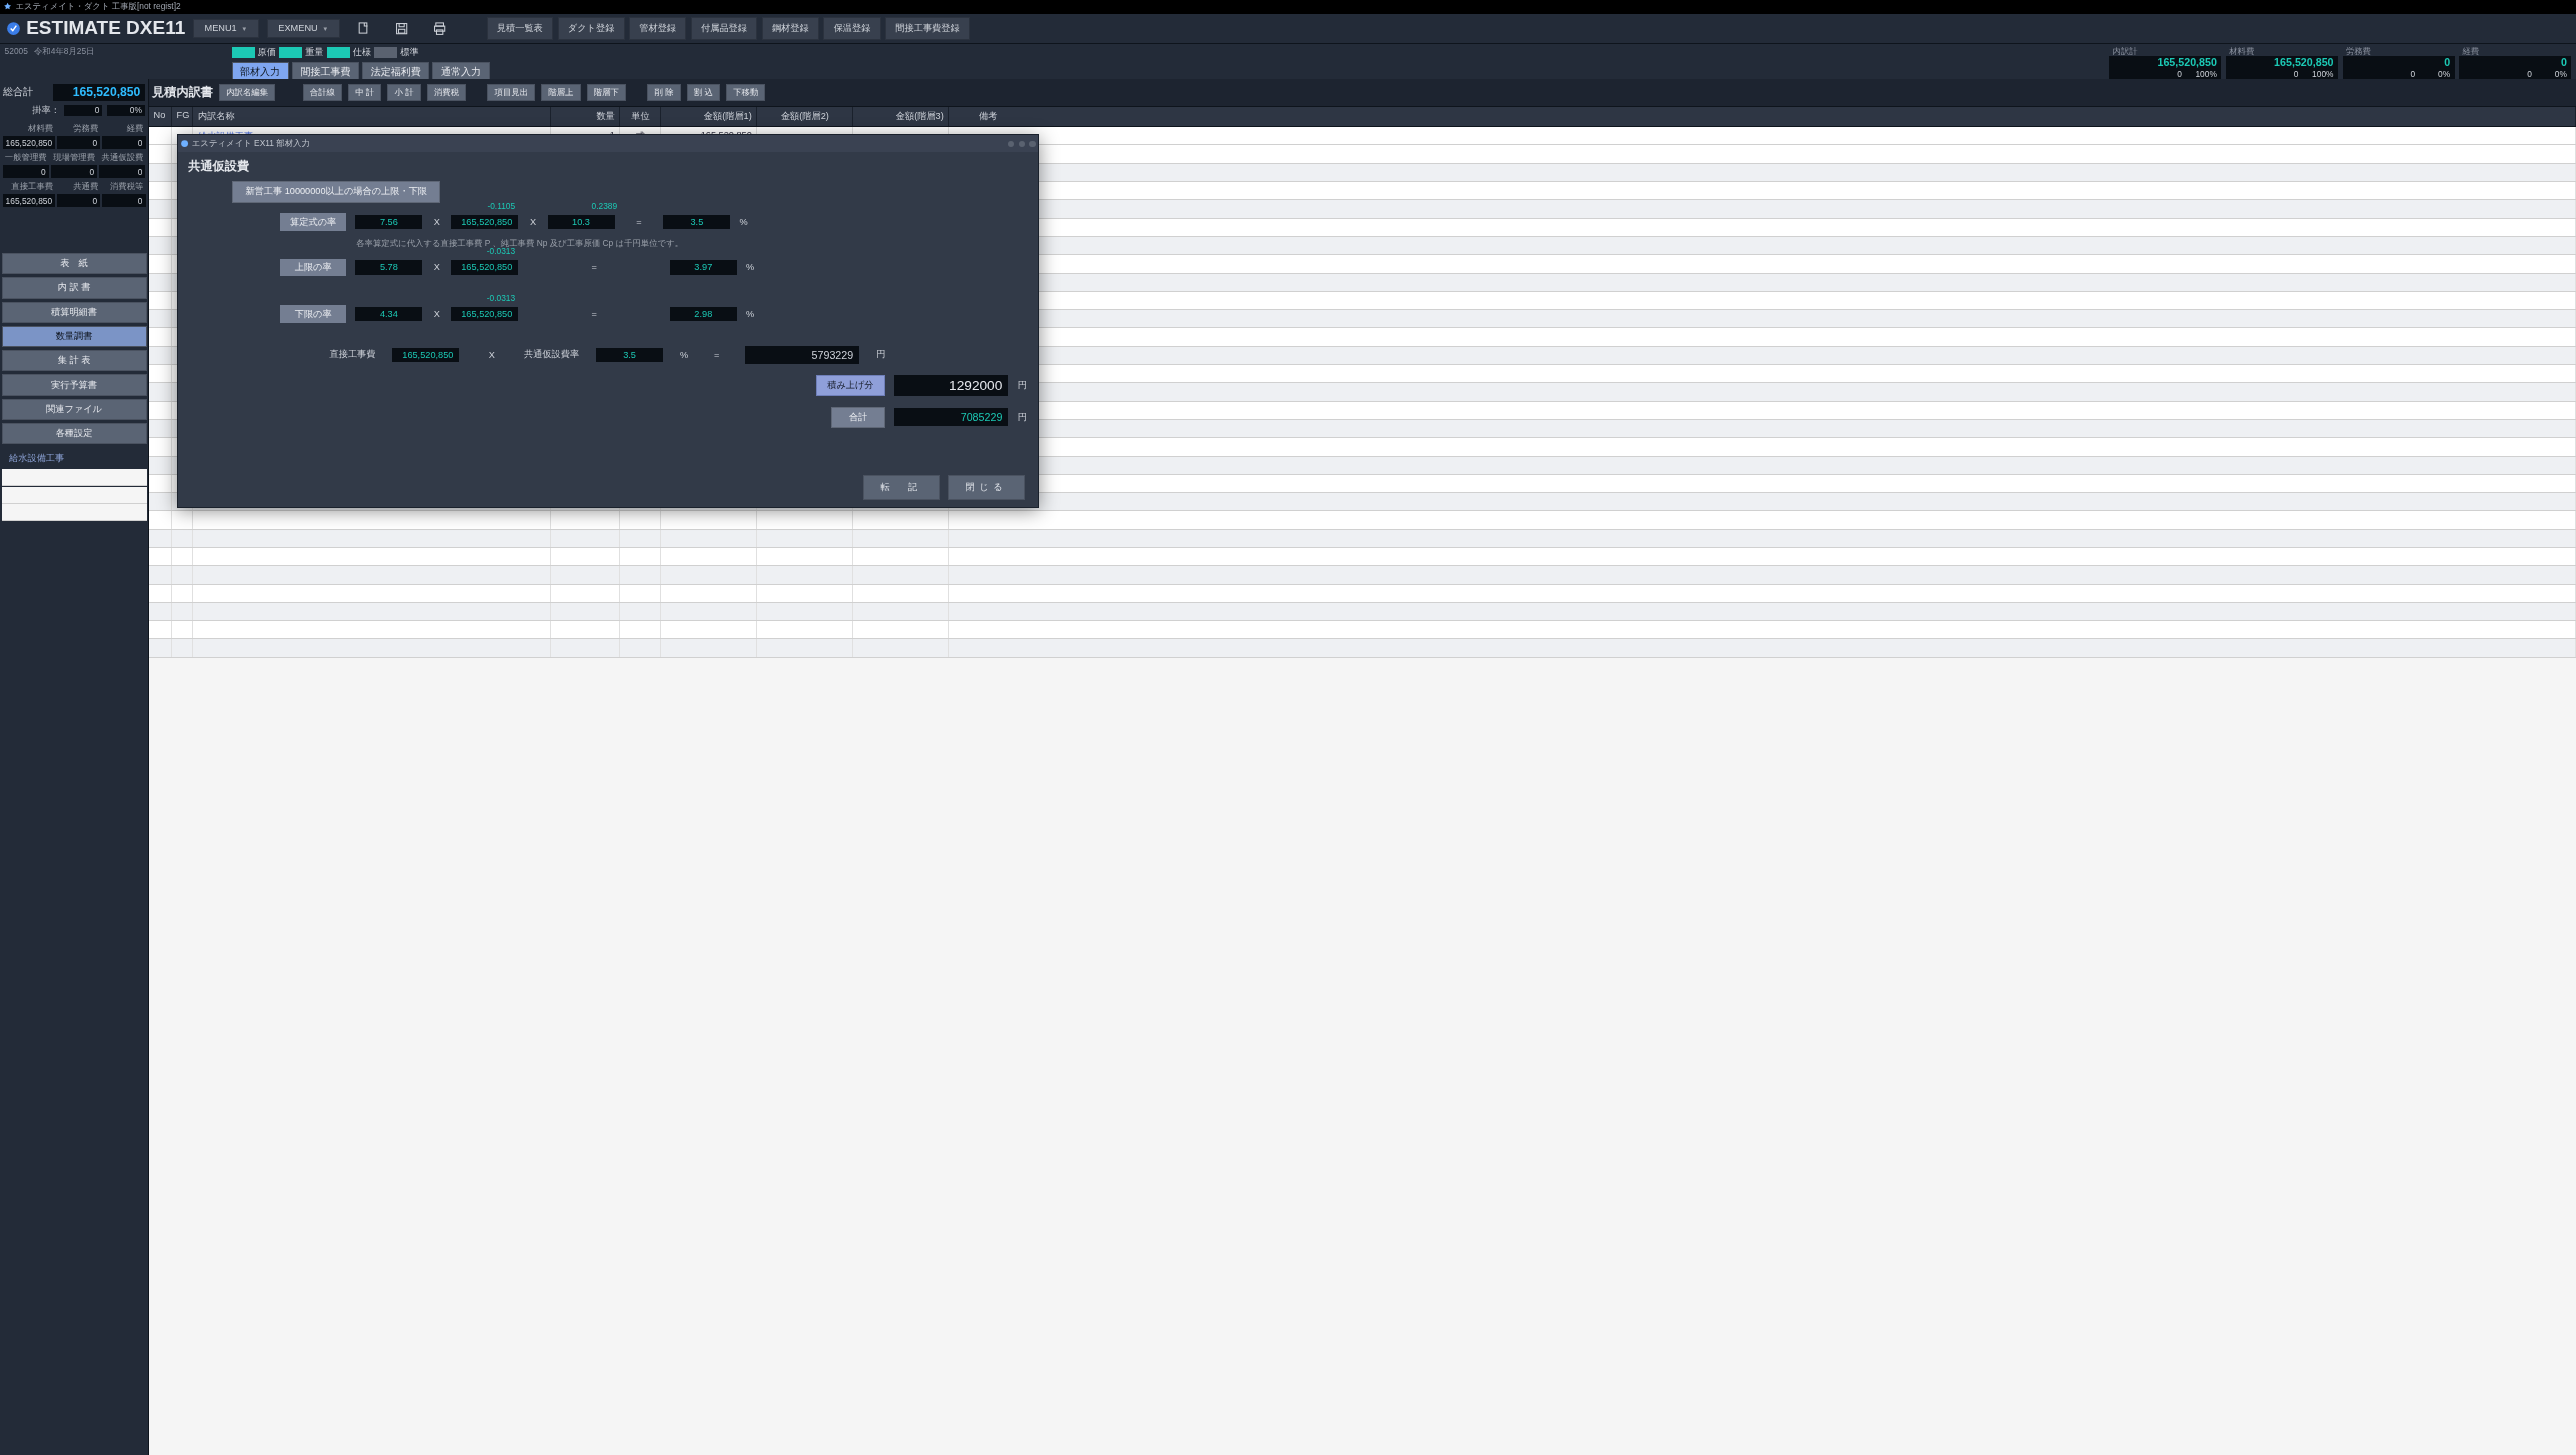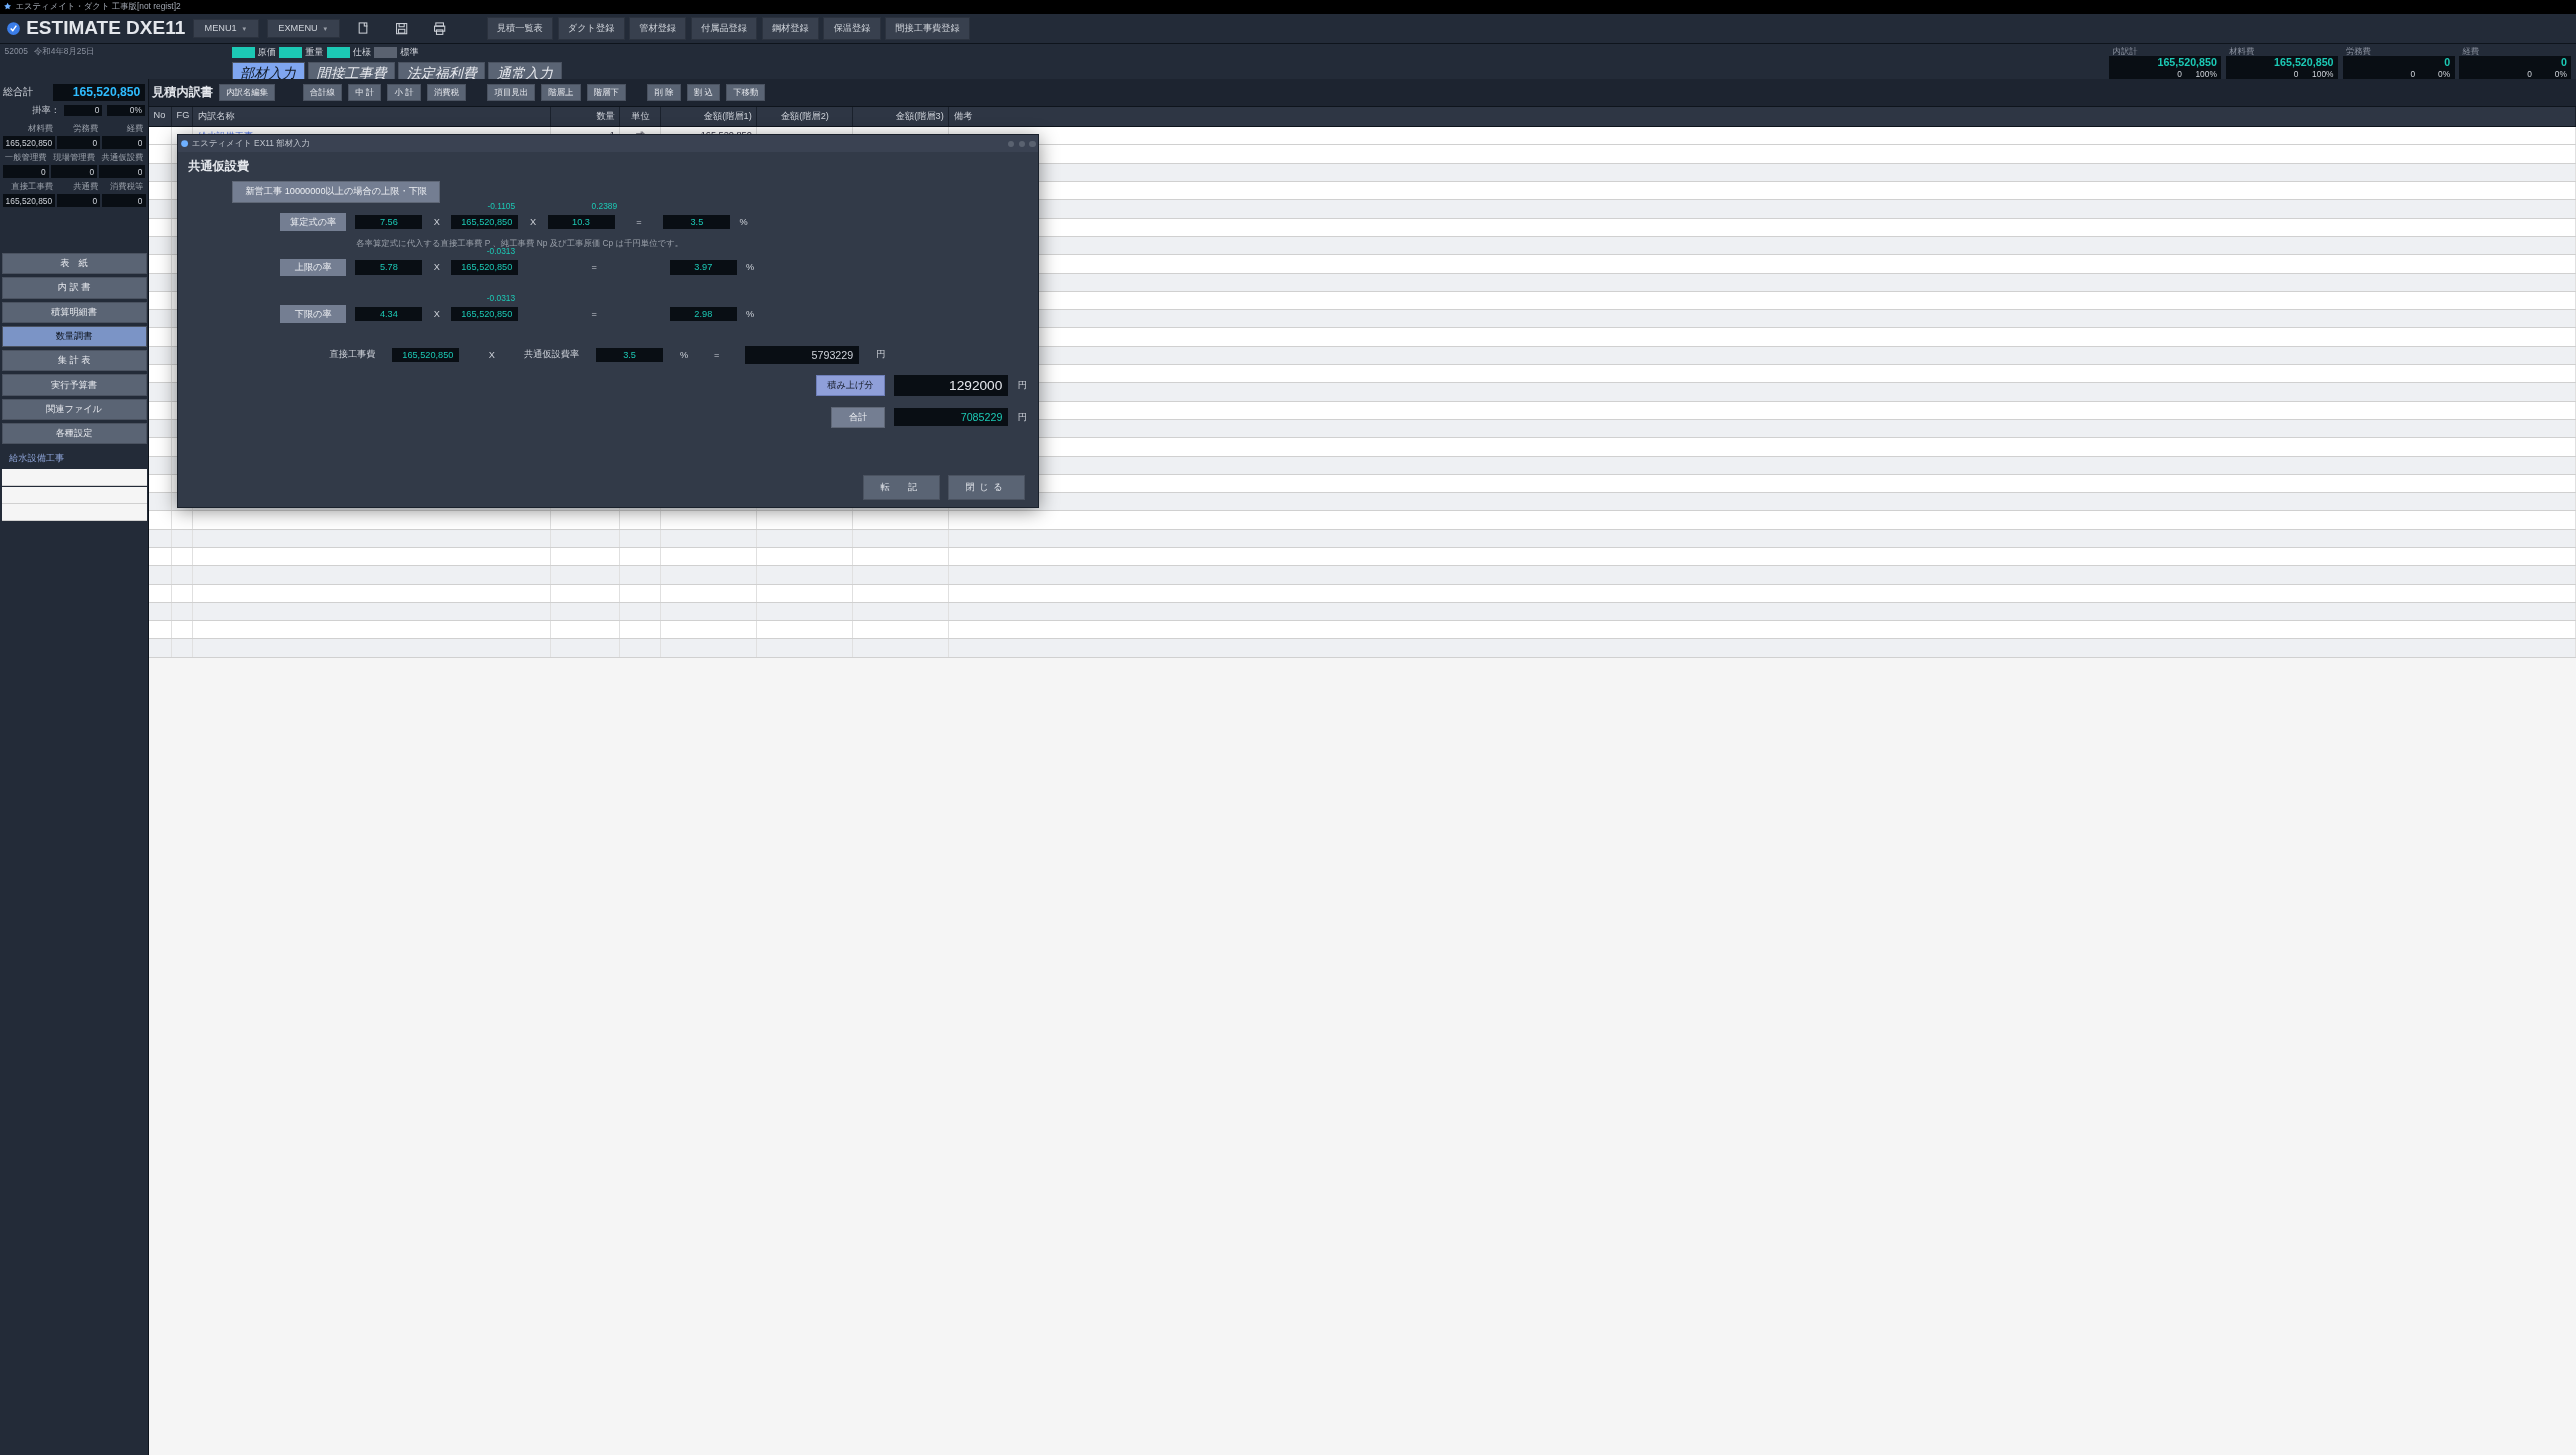--- a/index.html
+++ b/index.html
@@ -55,21 +55,21 @@
   }
   .info-left { display:flex; gap:6.1px; color:#8b92a0; padding-top:1.5px;}
   .legend-group { margin-left:137px; display:flex; flex-direction:column; gap:3.1px; padding-top:1.5px;}
   .legend-row1, .legend-row2 { display:flex; gap:3.1px; align-items:center;}
   .legend-item { display:flex; align-items:center; gap:3.1px; font-size:9.2px; color:#cfd3da;}
   .sw { width:23px; height:10.7px;}
   .sw.green { background:#1cc9b5;}
   .sw.gray { background:#5a6270;}
   .legend-btn {
     background:#5a6474;color:#e8eaef;
-    padding:2.3px 7.6px;font-size:14px;border:0.8px solid #4a5260;cursor:pointer;font-style:italic;
+    padding:2.3px 7.6px;font-size:10px;border:0.8px solid #4a5260;cursor:pointer;
   }
   .legend-btn.active { background:#7fa6f0; color:#101822; }
   .metric-boxes { display:flex; gap:4.6px; margin-left:auto; padding-top:1.5px; width:462px; }
   .metric { flex:1; display:flex; flex-direction:column; }
   .metric-label { font-size:8.4px; color:#8b92a0; padding-left:3.1px; height:10.7px;}
   .metric-val-row { display:flex; height:12.2px; }
   .metric-big {
     flex:1; background:#090e14; color:#1cc9b5;
     text-align:right; padding:0 4.6px; font-weight:bold; font-size:10.7px;
   }
@@ -127,21 +127,21 @@
   .table-body { background:#f5f5f5; flex:1; overflow:hidden;}
   .tr { display:flex; height:18.3px; border-bottom:0.8px solid #d0d0d0; background:#fff;}
   .tr.alt { background:#eef0f3; }
   .td { padding:3.1px 4.6px; border-right:0.8px solid #e0e0e0; color:#334; font-size:9.2px;}
   .td.link { color:#4b6fe6; cursor:pointer; }
   .tr.blankrow .td { color:transparent; }
   
   .c-no{width:23px;} .c-fg{width:21.4px;} .c-name{width:358px;}
   .c-qty{width:69px;text-align:right;} .c-unit{width:41px;text-align:center;}
   .c-a1{width:96px;text-align:right;} .c-a2{width:96px;text-align:center;}
-  .c-a3{width:96px;text-align:right;} .c-note{flex:1;}
+  .c-a3{width:96px;text-align:right;} .c-note{flex:1;margin-left:25px;}
   
   .modal {
     position:absolute; left:27.5px; top:55px;
     width:862px; height:374px;
     background:#323a48;
     border:0.8px solid #1a212c;
     box-shadow:0 3.1px 18.3px rgba(0,0,0,.45);
     display:flex; flex-direction:column;
   }
   .modal-title {

